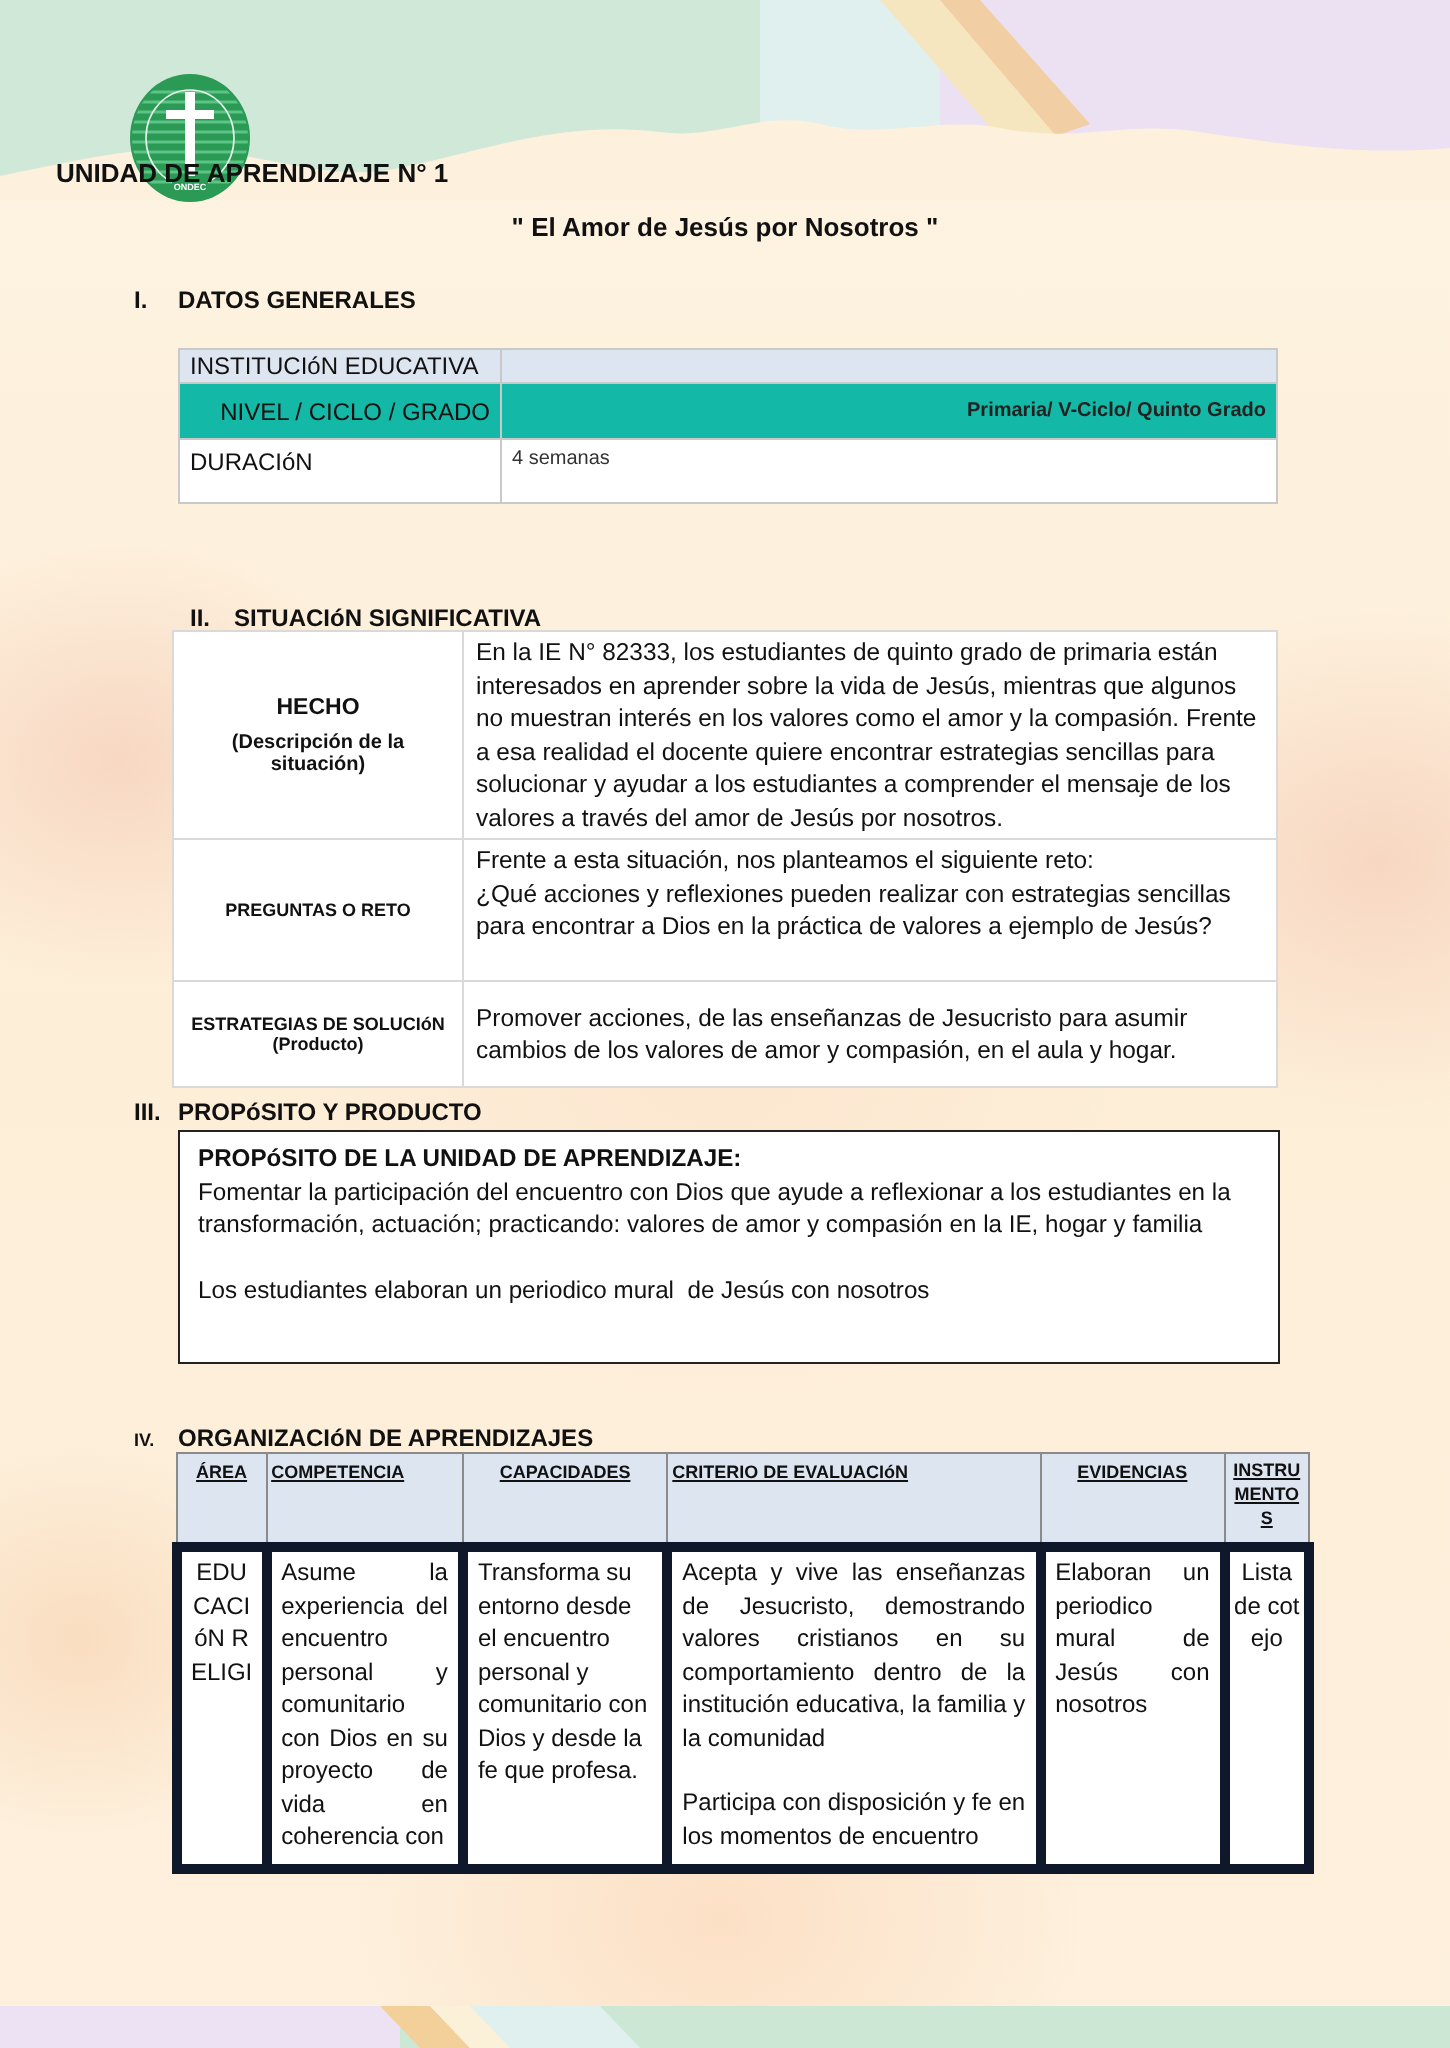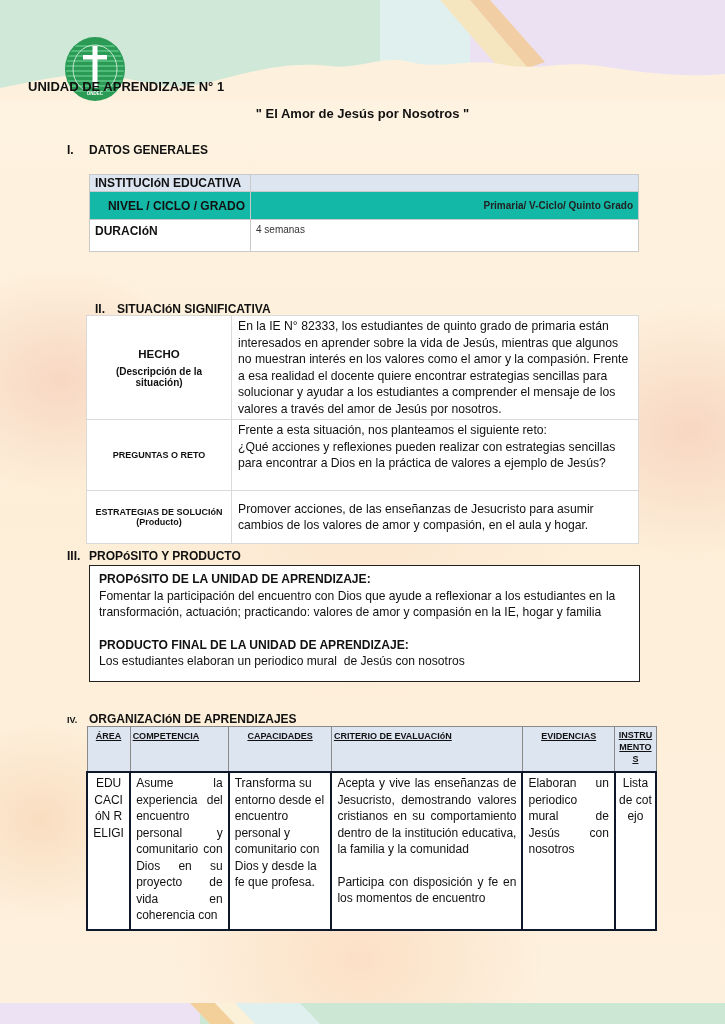--- a/index.html
+++ b/index.html
@@ -36,21 +36,21 @@
   .section-h {
     position: absolute; font-weight: bold; font-size: 12px; white-space: nowrap;
   }
   .section-h .num { display: inline-block; width: 22px; }
 
   table { border-collapse: collapse; position: absolute; }
 
   
   .dg { left: 89px; top: 174px; width: 550px; font-size: 12px; }
   .dg td { border: 1px solid #c9c9c9; padding: 0 5px; vertical-align: middle; }
-  .dg td.k { width: 150px; font-weight: bold; }
+  .dg td.k { width: 150px; font-weight: normal; }
   .dg td.v { font-weight: bold; font-size: 10px; color: #222; }
   .dg tr.r1 td { height: 16px; background: #dde5f1; }
   .dg tr.r2 td { height: 16px; background: #ffffff; }
   .dg tr.r3 td { height: 27px; background: #14b8a6; text-align: right; }
   .dg tr.r4 td { height: 27px; background: #ffffff; vertical-align: top; padding-top: 4px; }
 
   
   .ss { left: 86px; top: 315px; width: 553px; font-size: 12.2px; background: #fff; }
   .ss td { border: 1px solid #d9d9d9; vertical-align: middle; }
   .ss td.k { width: 136px; text-align: center; font-weight: bold; font-size: 9px; padding: 2px 4px; }
@@ -67,21 +67,21 @@
     position: absolute; left: 89px; top: 565px; width: 551px; height: 117px;
     border: 1.5px solid #222; background: #fff; box-sizing: border-box;
     padding: 5px 9px; font-size: 12.1px; line-height: 16.5px;
   }
   .prop .h { font-weight: bold; }
   .prop .gap { height: 16px; }
 
   
   .org { left: 86px; top: 726px; width: 571px; font-size: 12px; }
   .org th { border: 1px solid #8a8a8a; background: #dde5f1; font-size: 9px; font-weight: bold; vertical-align: top; padding: 3px 2px; height: 38px; line-height: 12px; text-decoration: underline; }
-  .org td { border: 2px solid #0f172a; background: #fff; vertical-align: top; padding: 2px 5px; line-height: 16.5px; height: 152px; }
+  .org td { border: 5px solid #0f172a; background: #fff; vertical-align: top; padding: 2px 5px; line-height: 16.5px; height: 152px; }
   .org .c-area { width: 32px; text-align: center; }
   .org .c-comp { width: 84px; text-align: justify; }
   .org .c-cap { width: 88px; }
   .org .c-crit { width: 174px; text-align: justify; }
   .org .c-evi { width: 78px; }
   .org .c-ins { width: 34px; text-align: center; padding: 2px 2px; }
   .org td.c-area { word-break: break-all; padding: 2px 4px; }
   .org td.c-ins { word-break: break-all; }
   .org td.c-evi { text-align: justify; }
   .crit-gap { height: 16px; }
@@ -194,21 +194,20 @@
     </table>
 
   <div class="section-h" style="left:67px; top:549px;">
     <span class="num">III.</span><span>PROPóSITO Y PRODUCTO</span>
   </div>
 
   <div class="prop">
     <div class="h">PROPóSITO DE LA UNIDAD DE APRENDIZAJE:</div>
     <div>Fomentar la participación del encuentro con Dios que ayude a reflexionar a los estudiantes en la transformación, actuación; practicando: valores de amor y compasión en la IE, hogar y familia</div>
     <div class="gap"></div>
-    <div class="h">PRODUCTO FINAL DE LA UNIDAD DE APRENDIZAJE:</div>
     <div style="white-space:pre;">Los estudiantes elaboran un periodico mural  de Jesús con nosotros</div>
   </div>
 
   <div class="section-h" style="left:67px; top:712px;">
     <span class="num" style="font-size:9px;">IV.</span><span>ORGANIZACIóN DE APRENDIZAJES</span>
   </div>
 
   <table class="org">
     <tbody>
         <tr>

